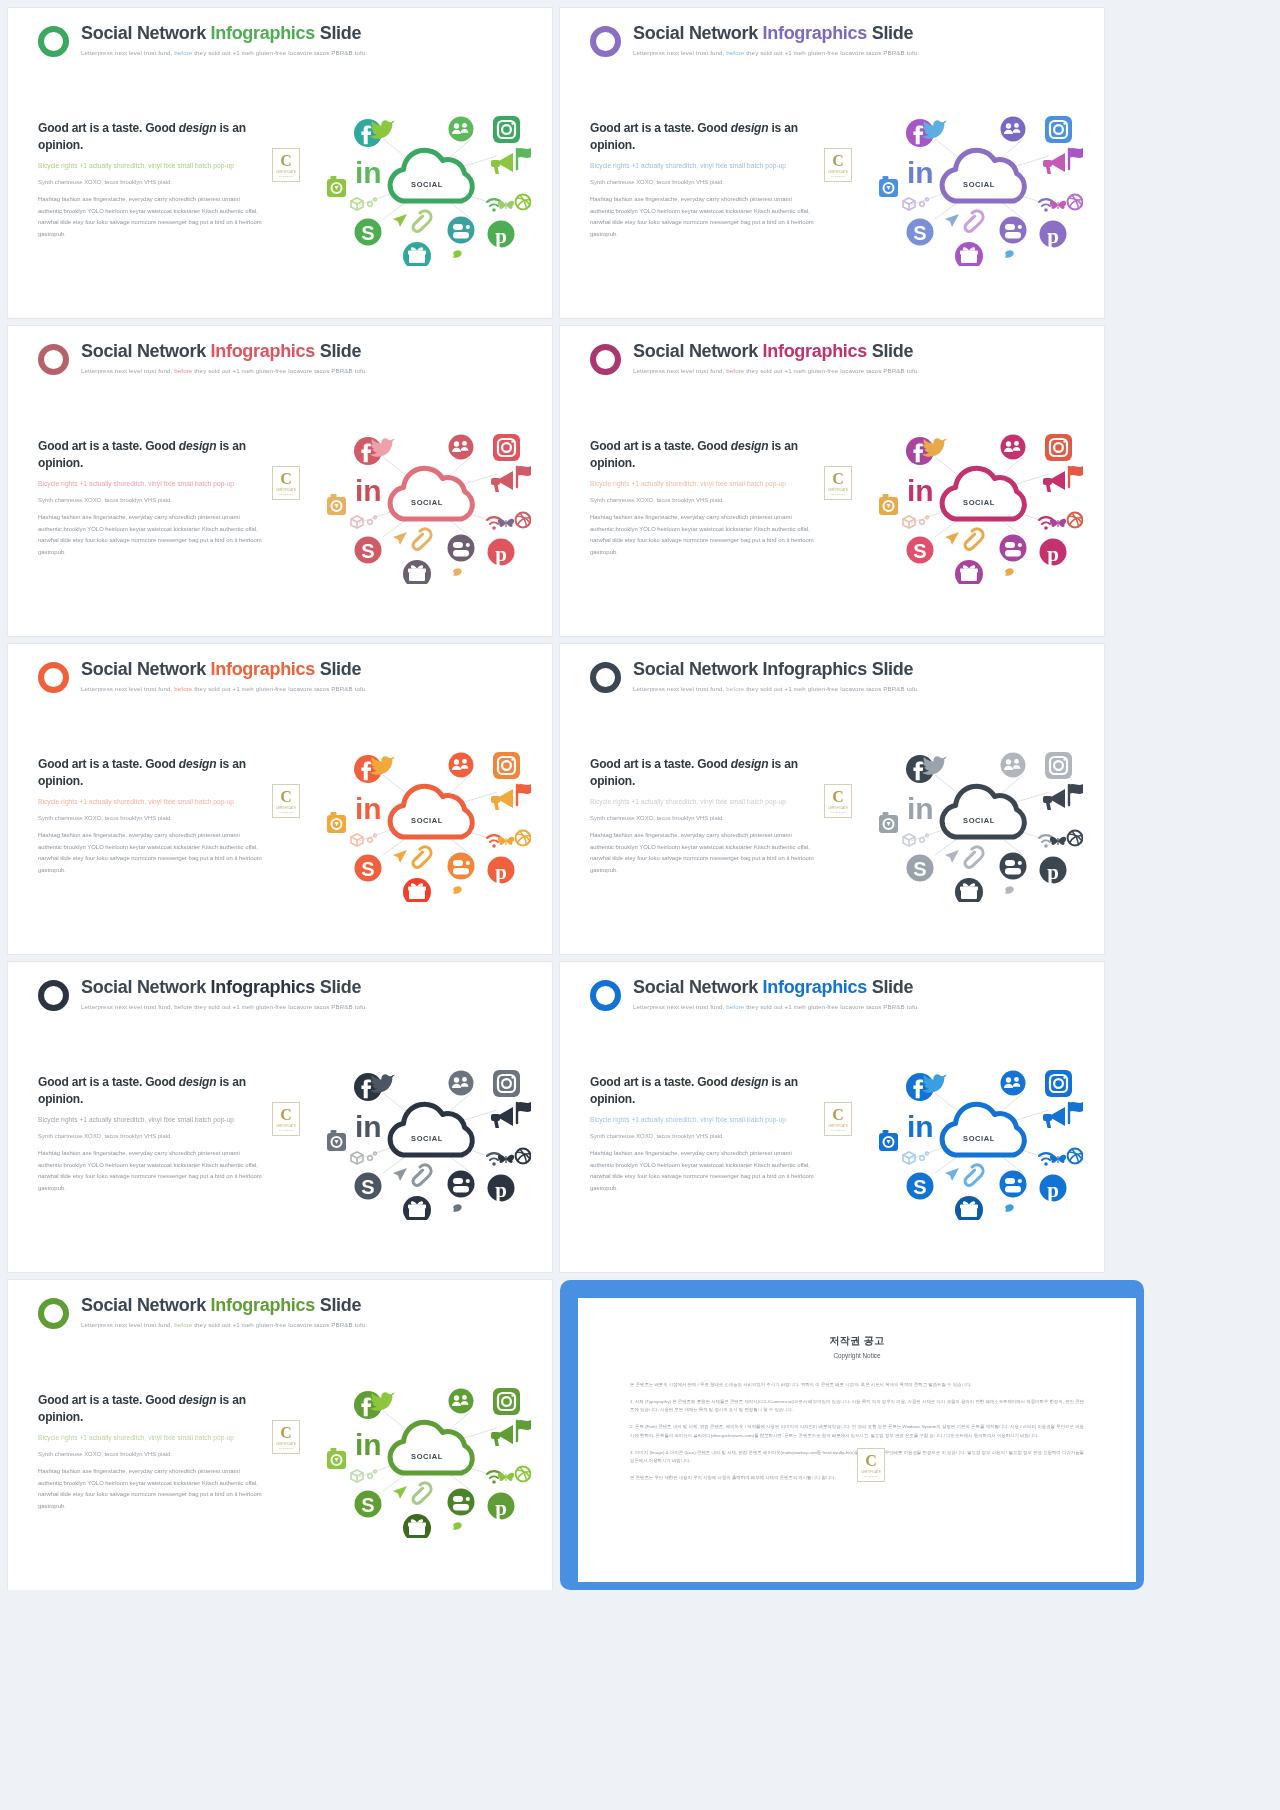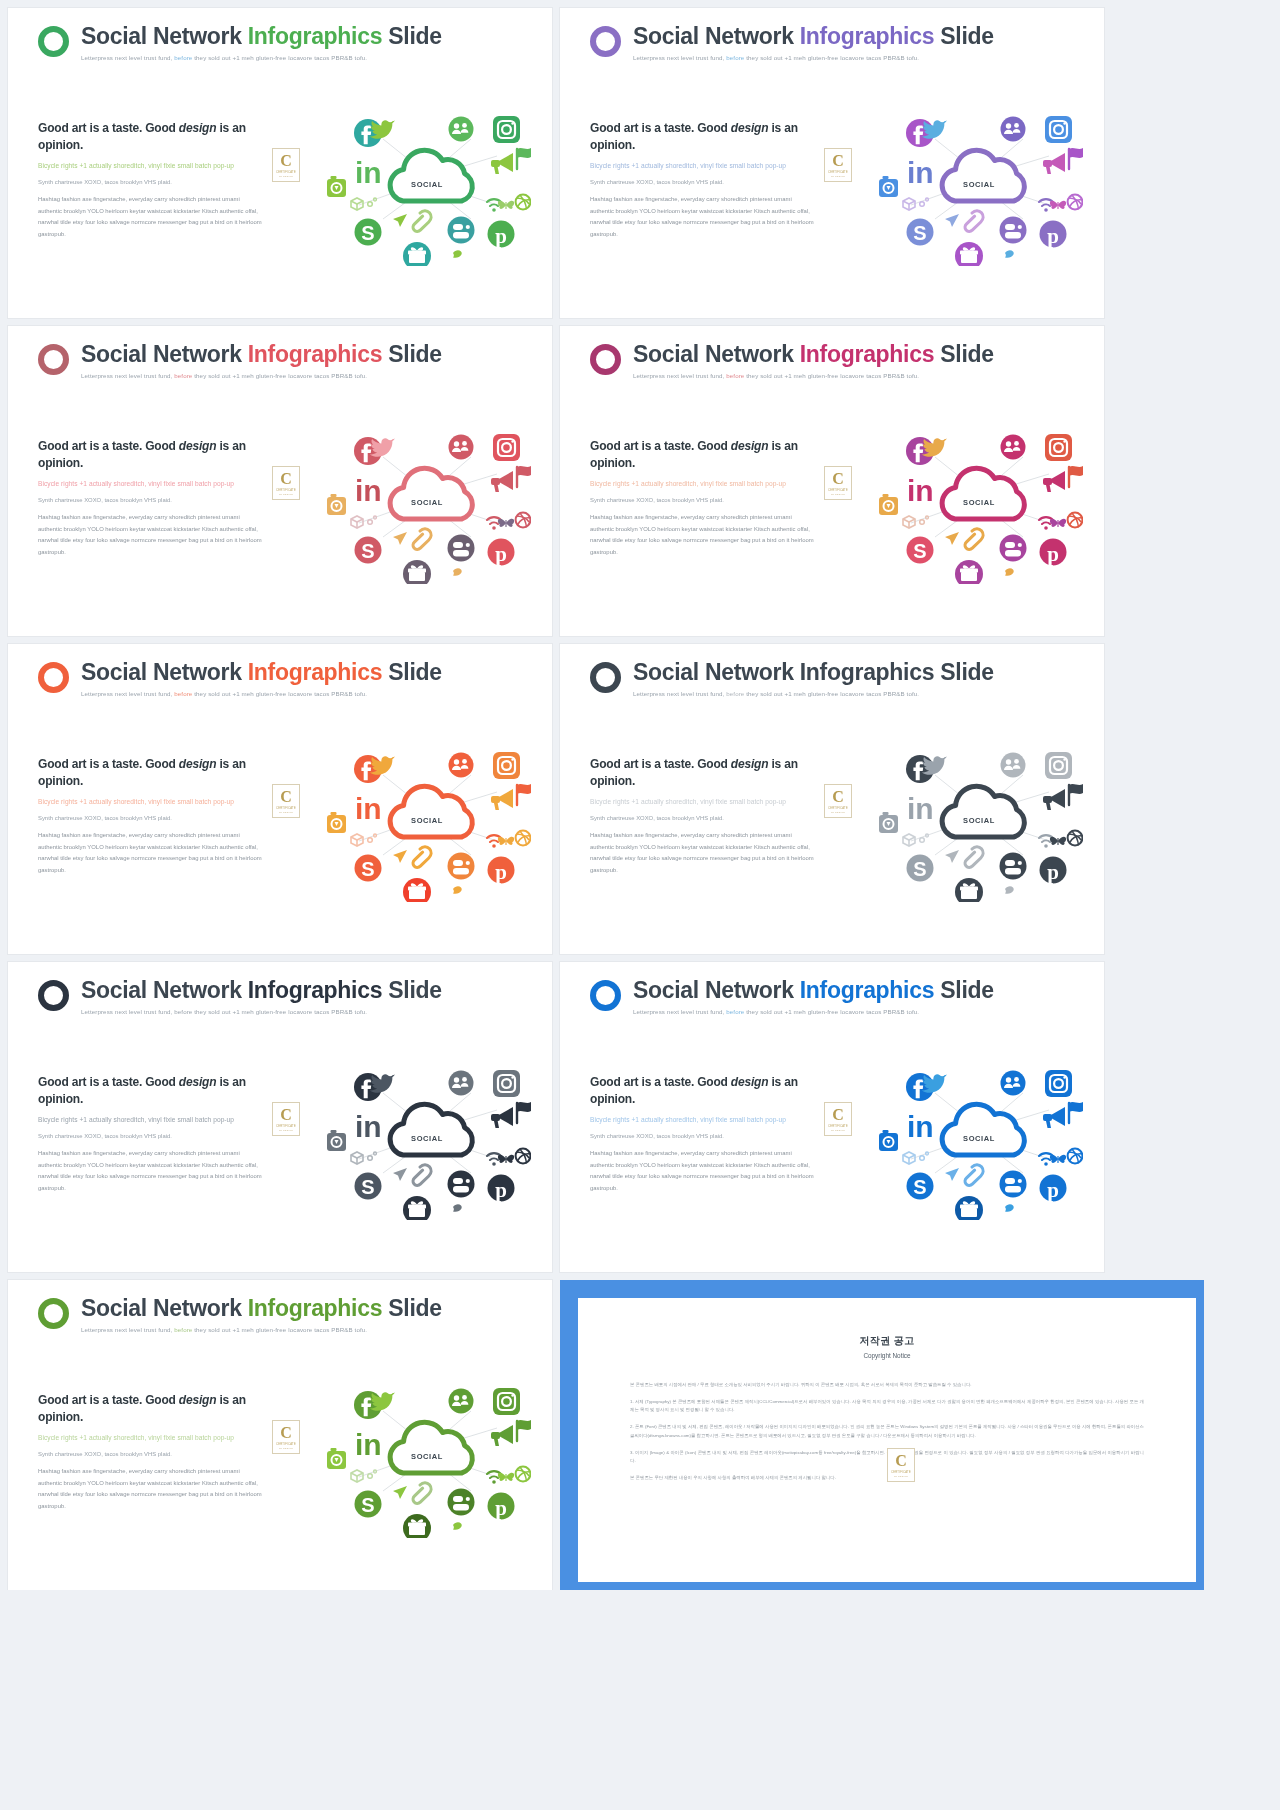--- a/index.html
+++ b/index.html
@@ -12,21 +12,21 @@
   .sheet { width:1280px; position:relative; padding:8px 8px 0 8px; }
   .grid { display:flex; flex-wrap:wrap; gap:8px; }
   .slide {
     width:544px; height:310px; background:#ffffff; position:relative;
     overflow:hidden; box-shadow:0 0 0 1px rgba(0,0,0,0.035);
   }
 
   
   .s-head { position:absolute; left:30px; top:16px; display:flex; align-items:flex-start; gap:12px; }
   .ring { width:31px; height:31px; border-radius:50%; border:6px solid #3aa860; flex:0 0 auto; margin-top:2px; }
-  .s-title { font-size:23px; font-weight:700; letter-spacing:-0.3px; color:#3c4650; line-height:1.1; white-space:nowrap; }
+  .s-title { font-size:18px; font-weight:700; letter-spacing:-0.3px; color:#3c4650; line-height:1.1; white-space:nowrap; }
   .s-title .accent { font-weight:700; }
   .s-sub { font-size:6.2px; color:#9aa3ac; margin-top:5px; letter-spacing:0.1px; white-space:nowrap; }
   .s-sub .hl { color:#7fb8e0; }
 
   
   .s-body { position:absolute; left:30px; top:112px; width:225px; }
   .bt-head { font-size:12px; font-weight:700; color:#2f3940; line-height:1.42; letter-spacing:-0.2px; }
   .bt-head em { font-style:italic; }
   .bt-lead { font-size:6.6px; line-height:1.55; margin-top:7px; letter-spacing:0.05px; }
   .bt-small { font-size:5.9px; color:#9aa3ac; margin-top:7px; line-height:1.55; }
@@ -37,21 +37,21 @@
           display:flex; flex-direction:column; align-items:center; justify-content:center; }
   .cert .cc { font-size:16px; font-weight:700; color:#b79c52; font-family:"Liberation Serif", serif; line-height:1; }
   .cert .cl1 { font-size:2.6px; color:#b79c52; letter-spacing:0.3px; margin-top:2px; }
   .cert .cl2 { font-size:2.1px; color:#c9b485; letter-spacing:0.3px; margin-top:1px; }
 
   
   .art { position:absolute; }
   .art svg { display:block; }
 
   
-  .notice { width:644px; height:310px; background:#4a90e2; position:relative; padding:14px; }
+  .notice { width:584px; height:310px; background:#4a90e2; position:relative; padding:14px;border-radius:10px; }
   .notice-inner { position:absolute; left:18px; top:18px; right:8px; bottom:8px; background:#fff; }
   .n-title { text-align:center; font-size:10px; font-weight:700; color:#3c4650; margin-top:36px; letter-spacing:0.4px; }
   .n-sub { text-align:center; font-size:6.4px; color:#55606b; margin-top:4px; }
   .n-body { padding:0 52px; margin-top:22px; }
   .n-p { font-size:4.4px; color:#8d959d; line-height:1.85; margin-bottom:9px; text-align:justify; }
   .n-cert { position:absolute; left:50%; top:150px; transform:translateX(-50%); }
 </style>
 </head>
 <body>
 

